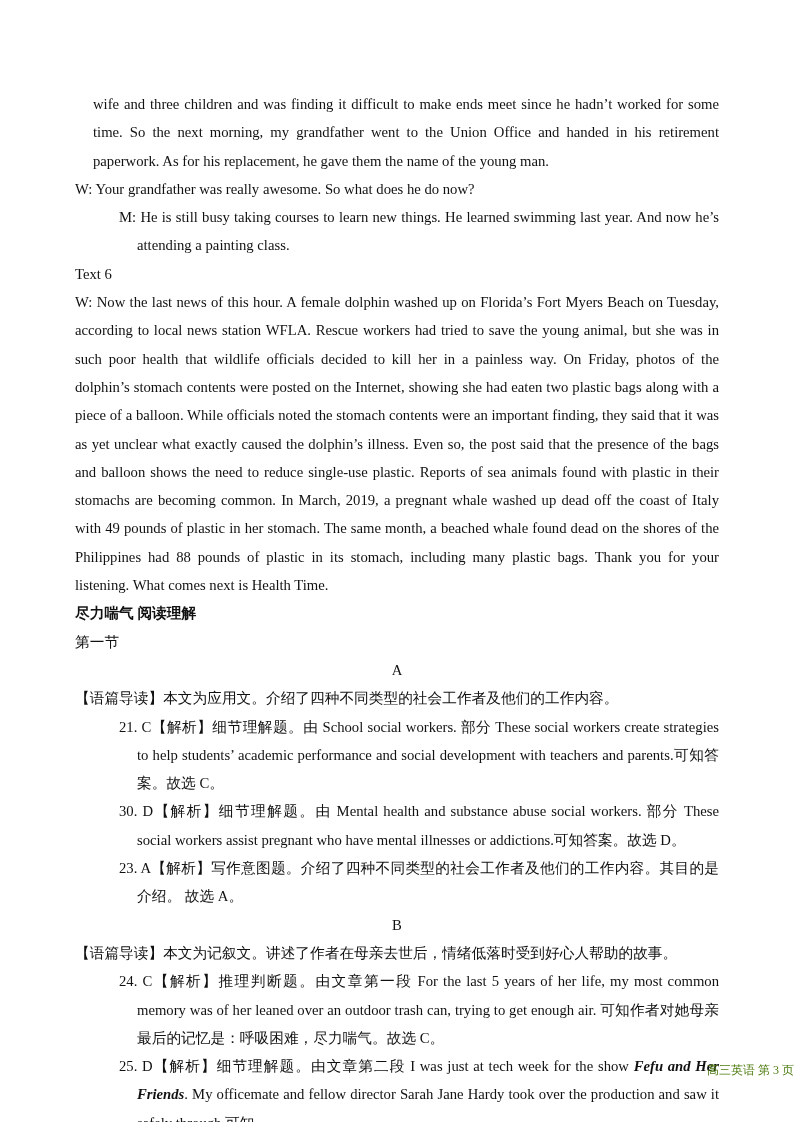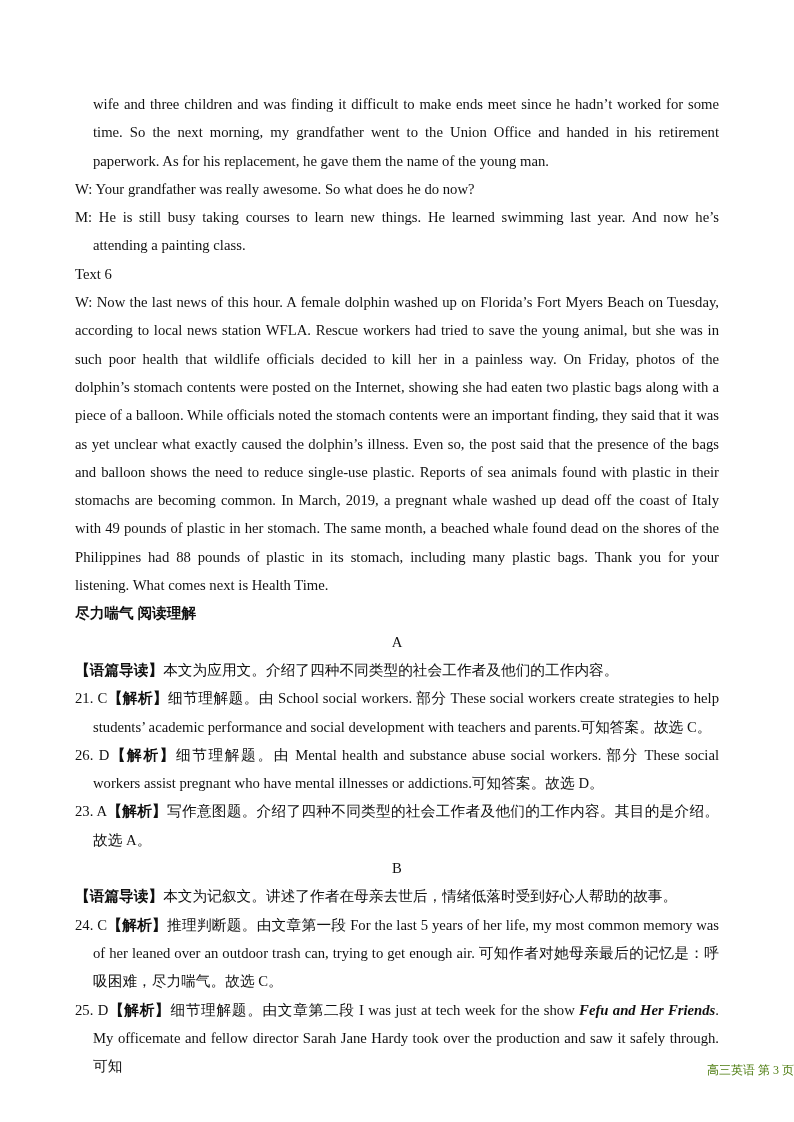--- a/index.html
+++ b/index.html
@@ -17,24 +17,24 @@
       top: 90px;
       left: 75px;
       width: 644px;
     }
     p {
       margin: 0;
       line-height: 28.3px;
       text-align: justify;
     }
     .indented { margin-left: 18px; }
-    .hanging { padding-left: 18px; text-indent: -18px; }
+    .hanging { padding-left: 18px; text-indent: -18px; margin-left: 44px; }
     .center { text-align: center; }
     .bold { font-weight: bold; }
-    b { font-weight: bold; }
+    b { font-weight: normal; }
     i { font-style: italic; font-weight: bold; }
     .footer {
       position: absolute;
       left: 7px;
       right: 0;
       top: 1062px;
       text-align: right;
       font-size: 12px;
       color: #4d7c0f;
     }
@@ -49,28 +49,29 @@
   <p>W: Your grandfather was really awesome. So what does he do now?</p>
 
   <p class="hanging">M: He is still busy taking courses to learn new things. He learned swimming last year. And now he’s attending a painting class.</p>
 
   <p>Text 6</p>
 
   <p>W: Now the last news of this hour. A female dolphin washed up on Florida’s Fort Myers Beach on Tuesday, according to local news station WFLA. Rescue workers had tried to save the young animal, but she was in such poor health that wildlife officials decided to kill her in a painless way. On Friday, photos of the dolphin’s stomach contents were posted on the Internet, showing she had eaten two plastic bags along with a piece of a balloon. While officials noted the stomach contents were an important finding, they said that it was as yet unclear what exactly caused the dolphin’s illness. Even so, the post said that the presence of the bags and balloon shows the need to reduce single-use plastic. Reports of sea animals found with plastic in their stomachs are becoming common. In March, 2019, a pregnant whale washed up dead off the coast of Italy with 49 pounds of plastic in her stomach. The same month, a beached whale found dead on the shores of the Philippines had 88 pounds of plastic in its stomach, including many plastic bags. Thank you for your listening. What comes next is Health Time.</p>
 
   <p class="bold">尽力喘气 阅读理解</p>
 
+  <p>第一节</p>
 
   <p class="center">A</p>
 
   <p><b>【语篇导读】</b><span>本文为应用文。介绍了四种不同类型的社会工作者及他们的工作内容。</span></p>
 
   <p class="hanging"><span>21. C</span><b>【解析】</b><span>细节理解题。由 School social workers. 部分 These social workers create strategies to help students’ academic performance and social development with teachers and parents.可知答案。故选 C。</span><i></i><span></span></p>
 
-  <p class="hanging"><span>26. D</span><b>【解析】</b><span>细节理解题。由 Mental health and substance abuse social workers. 部分 These social workers assist pregnant who have mental illnesses or addictions.可知答案。故选 D。</span><i></i><span></span></p>
+  <p class="hanging"><span>30. D</span><b>【解析】</b><span>细节理解题。由 Mental health and substance abuse social workers. 部分 These social workers assist pregnant who have mental illnesses or addictions.可知答案。故选 D。</span><i></i><span></span></p>
 
   <p class="hanging"><span>23. A</span><b>【解析】</b><span>写作意图题。介绍了四种不同类型的社会工作者及他们的工作内容。其目的是介绍。 故选 A。</span><i></i><span></span></p>
 
   <p class="center">B</p>
 
   <p><b>【语篇导读】</b><span>本文为记叙文。讲述了作者在母亲去世后，情绪低落时受到好心人帮助的故事。</span></p>
 
   <p class="hanging"><span>24. C</span><b>【解析】</b><span>推理判断题。由文章第一段 For the last 5 years of her life, my most common memory was of her leaned over an outdoor trash can, trying to get enough air. 可知作者对她母亲最后的记忆是：呼吸困难，尽力喘气。故选 C。</span><i></i><span></span></p>
 
   <p class="hanging"><span>25. D</span><b>【解析】</b><span>细节理解题。由文章第二段 I was just at tech week for the show </span><i>Fefu and Her Friends</i><span>. My officemate and fellow director Sarah Jane Hardy took over the production and saw it safely through.可知</span></p>

